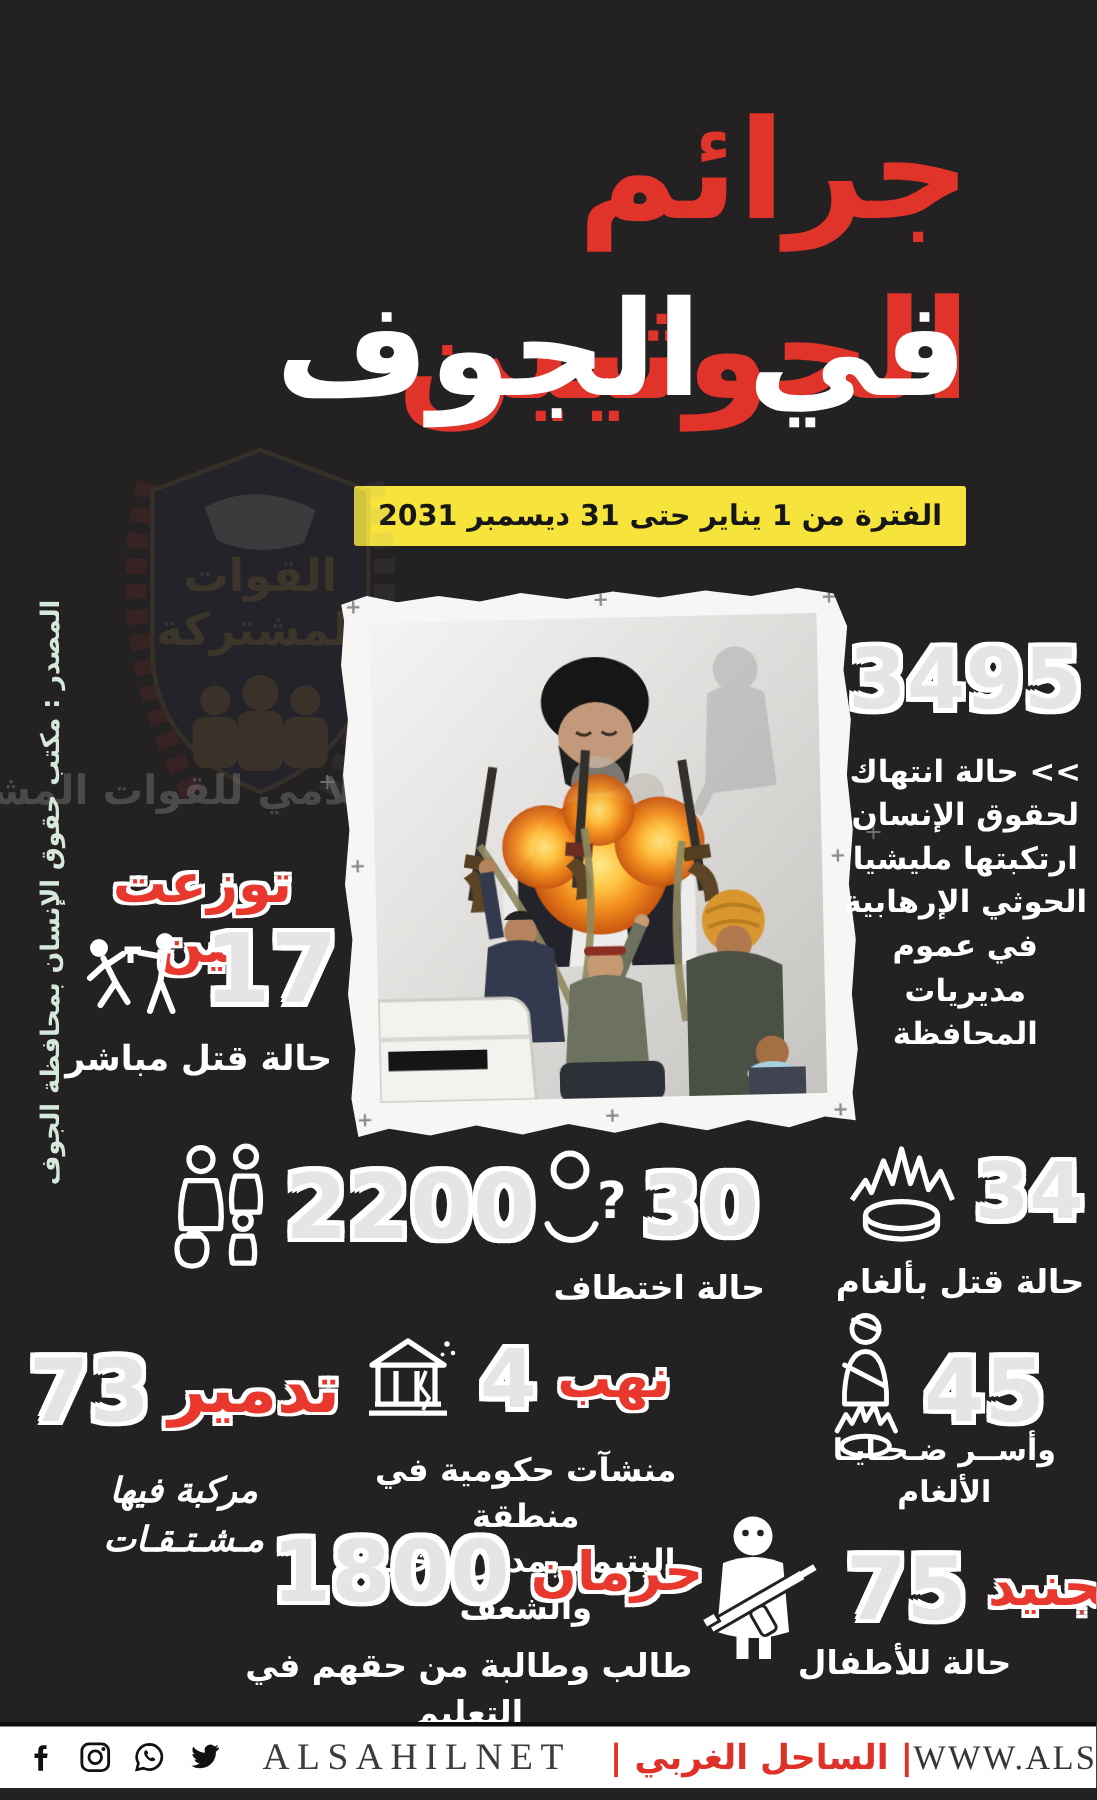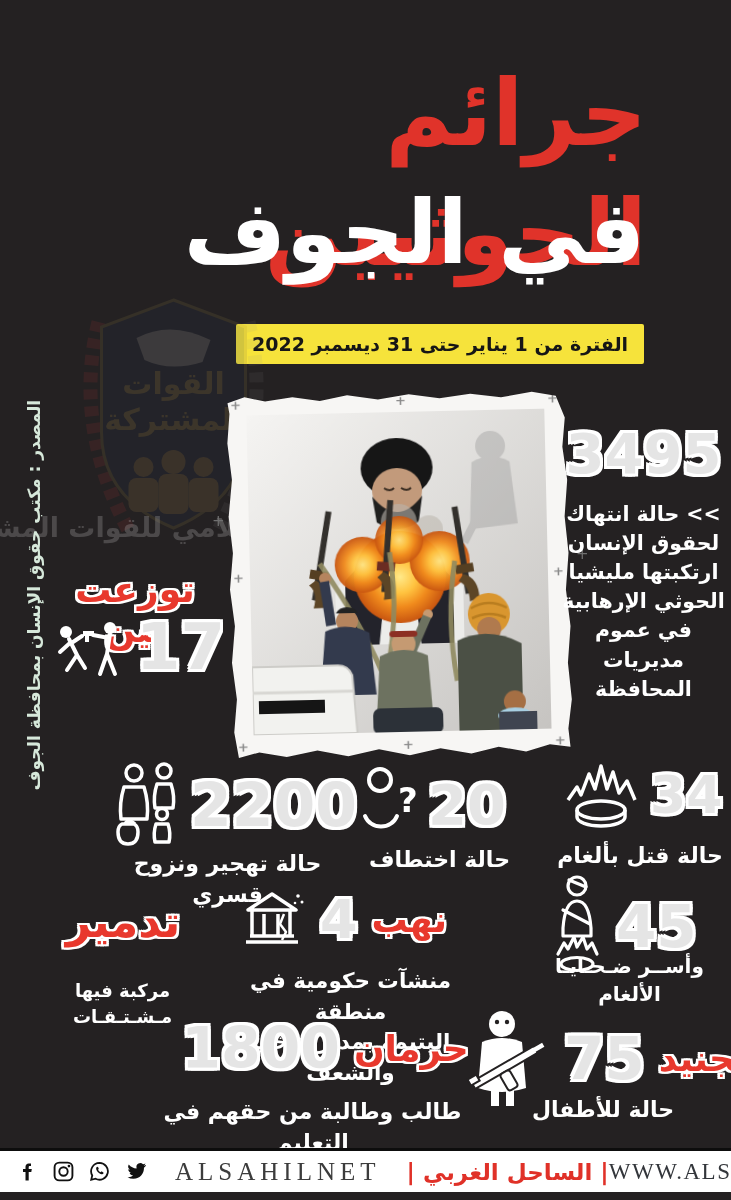--- a/index.html
+++ b/index.html
@@ -84,21 +84,21 @@
     letter-spacing:1.5px; margin-left:auto;
   }
 </style>
 </head>
 <body>
 
 <div class="poster">
 
   <div class="abs title-red rtl">جرائم الحوثيين</div>
   <div class="abs title-white rtl">في الجوف</div>
-  <div class="abs badge">الفترة من 1 يناير حتى 31 ديسمبر 2022</div>
+  <div class="abs badge">الفترة من 1 يناير حتى 31 ديسمبر 2031</div>
 
   <svg class="abs emblem" viewBox="0 0 210 290">
     <path d="M30 40 Q4 145 62 252" stroke="#a83232" stroke-width="14" stroke-dasharray="10 7" fill="none" opacity=".85"></path>
     <path d="M180 40 Q206 145 148 252" stroke="#8a8a8a" stroke-width="14" stroke-dasharray="10 7" fill="none" opacity=".6"></path>
     <path d="M105 18 L177 45 V150 Q177 216 105 246 Q33 216 33 150 V45 Z" fill="#1f3050" stroke="#8a7a42" stroke-width="3"></path>
     <path d="M68 56 q34 -18 74 2 l-8 22 q-32 10 -58 -2 z" fill="#cfcfcf" opacity=".85"></path>
     <text x="105" y="112" font-size="30" font-weight="bold" fill="#b49b55" text-anchor="middle">القوات</text>
     <text x="105" y="148" font-size="30" font-weight="bold" fill="#b49b55" text-anchor="middle">المشتركة</text>
     <circle cx="75" cy="185" r="10" fill="#a8894e"></circle>
       <circle cx="105" cy="180" r="12" fill="#a8894e"></circle>
@@ -217,46 +217,46 @@
         <circle cx="14" cy="20" r="6" fill="#fff" stroke="none"></circle>
         <path d="M17 27 L25 43 M25 43 L15 58 M25 43 L33 56 M19 30 L8 40 M21 30 L30 24"></path>
         <circle cx="58" cy="16" r="6" fill="#fff" stroke="none"></circle>
         <path d="M58 22 L55 42 M55 42 L48 62 M55 42 L63 62 M57 26 L41 23"></path>
       </g>
       <rect x="31" y="19" width="11" height="5" fill="#fff"></rect>
         <rect x="33" y="23" width="4" height="7" fill="#fff"></rect>
     </svg>
     <div class="num ow" style="font-size:64px;">17</div>
   </div>
+  <div class="abs slabel ctr" style="left:30px;top:690px;width:205px;font-size:23px;">حالة قتل مباشر</div>
 
   <div class="abs row" style="left:112px;top:762px;gap:10px;">
     <svg class="icon" width="68" height="86" viewBox="0 0 68 86">
       <g stroke="#fff" stroke-width="3.5" fill="none" stroke-linejoin="round">
         <circle cx="22" cy="11" r="8"></circle>
         <path d="M12 25 h20 q5 16 3 32 h-26 q-2 -16 3 -32 z"></path>
         <circle cx="52" cy="9" r="7"></circle>
         <path d="M45 22 h14 q4 12 2 24 h-18 q-2 -12 2 -24 z"></path>
         <circle cx="50" cy="52" r="5.5"></circle>
         <path d="M44 62 h12 q3 9 1 18 h-14 q-2 -9 1 -18 z"></path>
         <path d="M10 62 q-4 2 -4 8 q0 12 10 12 q10 0 10 -12 q0 -6 -4 -8 z M13 62 q3 -6 10 0"></path>
       </g>
     </svg>
     <div class="num ow" style="font-size:60px;">2200</div>
   </div>
-  <div class="abs slabel ctr" style="left:100px;top:848px;width:255px;font-size:22px;">حالة تهجير ونزوح قسري</div>
 
   <div class="abs row" style="left:360px;top:764px;gap:8px;">
     <svg class="icon" width="60" height="82" viewBox="0 0 60 82">
       <g stroke="#fff" stroke-width="4" fill="none" stroke-linecap="round">
         <circle cx="20" cy="16" r="11"></circle>
         <path d="M5 52 a17 16 0 0 0 32 0"></path>
       </g>
       <text x="38" y="48" font-size="34" font-weight="bold" fill="#fff">?</text>
     </svg>
-    <div class="num ow" style="font-size:56px;">20</div>
+    <div class="num ow" style="font-size:56px;">30</div>
   </div>
   <div class="abs slabel ctr" style="left:352px;top:844px;width:175px;font-size:22px;">حالة اختطاف</div>
 
   <div class="abs row" style="left:558px;top:758px;gap:6px;">
     <svg class="icon" width="86" height="74" viewBox="0 0 86 74">
       <g stroke="#fff" stroke-width="3.5" fill="none" stroke-linejoin="round">
         <path d="M10 42 L19 29 L23 37 L31 16 L37 31 L43 8 L49 31 L55 14 L61 35 L69 23 L77 42"></path>
         <ellipse cx="43" cy="52" rx="24" ry="9"></ellipse>
         <path d="M19 52 v7 a24 9 0 0 0 48 0 v-7"></path>
       </g>
@@ -277,22 +277,23 @@
       </g>
     </svg>
     <div class="num ow" style="font-size:58px;">45</div>
   </div>
   <div class="abs slabel ctr" style="left:528px;top:952px;width:203px;font-size:20px;">
     <div>وأســر ضـحـايـا الألغام</div>
   </div>
 
   <div class="abs row-rtl" style="left:28px;top:898px;width:190px;gap:12px;justify-content:center;">
     <div class="rword ow-sm" style="font-size:44px;">تدمير</div>
-  </div>
-  <div class="abs slabel ctr" style="left:40px;top:978px;width:165px;font-size:18px;">
+    <div class="num ow" style="font-size:58px;">73</div>
+  </div>
+  <div class="abs slabel ctr" style="left:40px;top:978px;width:165px;font-size:23px;font-style:italic;">
     <div>مركبة فيها</div>
     <div>مـشـتـقـات</div>
   </div>
 
   <div class="abs row-rtl" style="left:238px;top:886px;gap:14px;">
     <div class="rword ow-sm" style="font-size:36px;">نهب</div>
     <div class="num ow" style="font-size:54px;">4</div>
     <svg class="icon" width="68" height="68" viewBox="0 0 68 68">
       <g stroke="#fff" stroke-width="3.5" fill="none" stroke-linejoin="round">
         <path d="M10 24 L34 8 L58 24 Z"></path>

